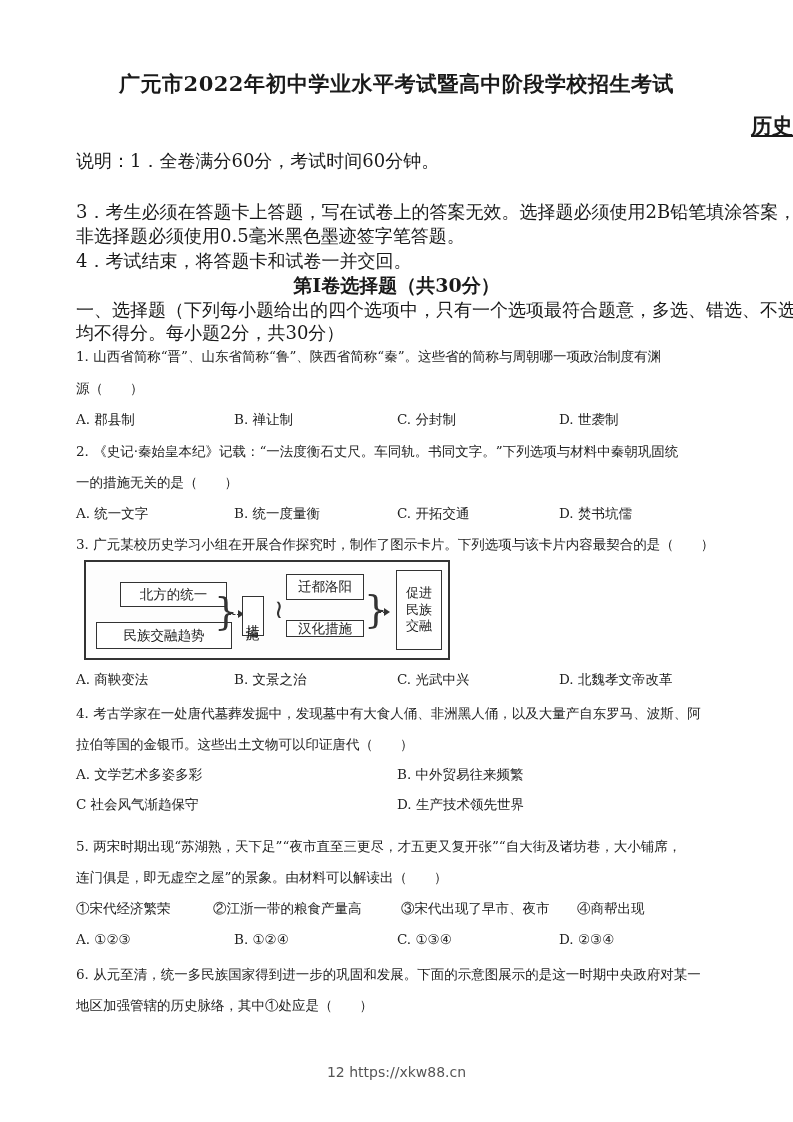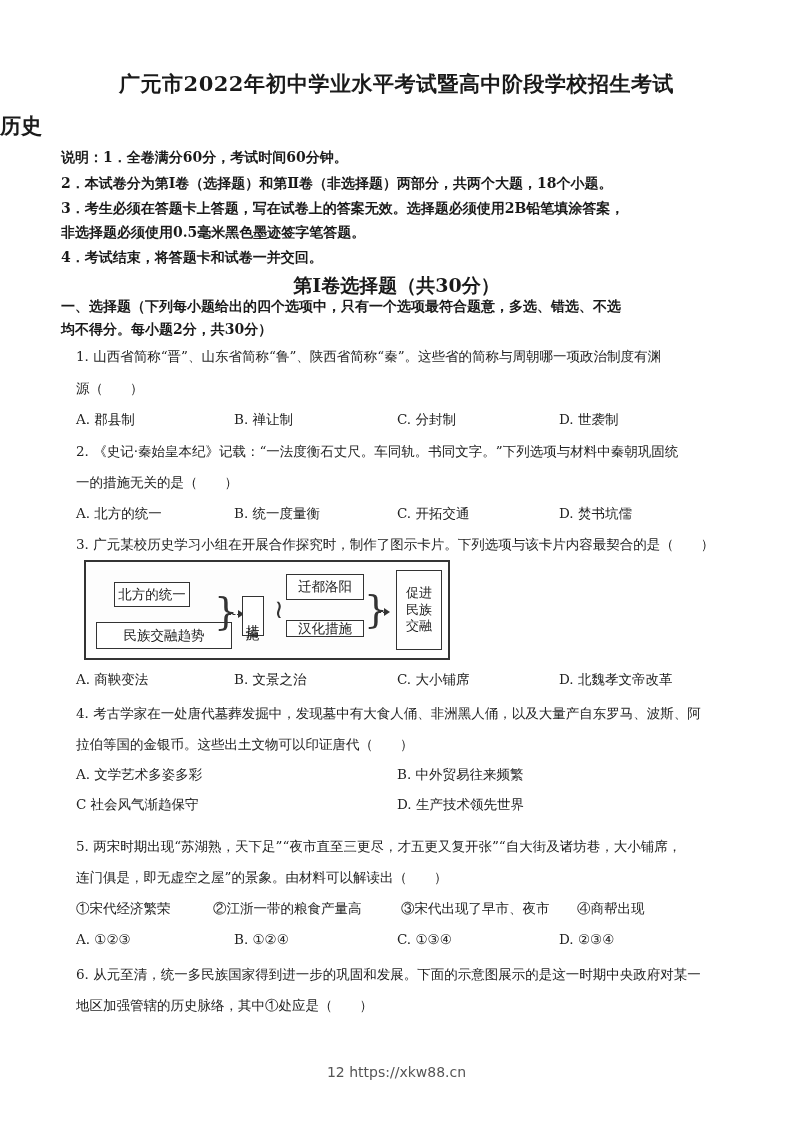--- a/index.html
+++ b/index.html
@@ -2,23 +2,23 @@
 <html><head>
 <meta charset="utf-8">
 <style>
   html, body { margin: 0; padding: 0; background: #ffffff; }
   body { width: 793px; height: 1122px; position: relative; overflow: hidden; color: #1a1a1a; }
   .page { position: absolute; left: 0; top: 0; width: 793px; height: 1122px; }
   .serif { font-family: "DejaVu Serif", "Liberation Serif", serif; }
   .sans { font-family: "DejaVu Sans", "Liberation Sans", sans-serif; }
 
   .title { position: absolute; left: 0; width: 793px; text-align: center; font-weight: bold; font-size: 21px; top: 70px; letter-spacing: 0.5px; }
-  .subject { position: absolute; left: 0; width: 793px; text-align: left; font-weight: bold; font-size: 21px; top: 112px; }
+  .subject { position: absolute; left: 0; width: 793px; text-align: right; font-weight: bold; font-size: 21px; top: 112px; text-decoration: underline; }
 
-  .bold-line { position: absolute; left: 61px; font-weight: bold; font-size: 14px; white-space: nowrap; }
+  .bold-line { position: absolute; left: 76px; font-weight: normal; font-size: 18px; white-space: nowrap; }
   .section-head { position: absolute; left: 0; width: 793px; text-align: center; font-weight: bold; font-size: 19px; }
 
   .q-line { position: absolute; left: 76px; font-size: 13.5px; white-space: nowrap; color: #222; }
   .opt { position: absolute; font-size: 13.5px; white-space: nowrap; color: #222; }
 
   
   .diagram { position: absolute; left: 84px; top: 560px; width: 366px; height: 100px; border: 2px solid #333; box-sizing: border-box; background: #fdfdfd; }
   .dbox { position: absolute; border: 1.6px solid #333; box-sizing: border-box; background: #fff; font-size: 13.5px; display: flex; align-items: center; justify-content: center; text-align: center; color: #222; }
   .dbox.vertical { writing-mode: vertical-rl; letter-spacing: 2px; }
   .brace { position: absolute; font-size: 38px; line-height: 1; color: #333; font-family: "DejaVu Serif", serif; }
@@ -29,67 +29,66 @@
 </style>
 </head>
 <body>
 
 <div class="page serif">
 
   <div class="title">广元市2022年初中学业水平考试暨高中阶段学校招生考试</div>
   <div class="subject">历史</div>
 
   <div class="bold-line" style="top:149px;">说明：1．全卷满分60分，考试时间60分钟。</div>
-  <div class="bold-line" style="top:175px;">2．本试卷分为第Ⅰ卷（选择题）和第Ⅱ卷（非选择题）两部分，共两个大题，18个小题。</div>
   <div class="bold-line" style="top:200px;">3．考生必须在答题卡上答题，写在试卷上的答案无效。选择题必须使用2B铅笔填涂答案，</div>
   <div class="bold-line" style="top:224px;">非选择题必须使用0.5毫米黑色墨迹签字笔答题。</div>
   <div class="bold-line" style="top:249px;">4．考试结束，将答题卡和试卷一并交回。</div>
 
   <div class="section-head" style="top:273px;">第Ⅰ卷选择题（共30分）</div>
   <div class="bold-line" style="top:298px;">一、选择题（下列每小题给出的四个选项中，只有一个选项最符合题意，多选、错选、不选</div>
   <div class="bold-line" style="top:321px;">均不得分。每小题2分，共30分）</div>
 
   <div>
     <div class="q-line" style="top:348px;">1. 山西省简称“晋”、山东省简称“鲁”、陕西省简称“秦”。这些省的简称与周朝哪一项政治制度有渊</div>
     <div class="q-line" style="top:380px;">源（　　）</div>
     <div class="opt" style="left:76px; top:411px;">A. 郡县制</div>
     <div class="opt" style="left:234px; top:411px;">B. 禅让制</div>
     <div class="opt" style="left:397px; top:411px;">C. 分封制</div>
     <div class="opt" style="left:559px; top:411px;">D. 世袭制</div>
   </div>
 
   <div>
     <div class="q-line" style="top:443px;">2. 《史记·秦始皇本纪》记载：“一法度衡石丈尺。车同轨。书同文字。”下列选项与材料中秦朝巩固统</div>
     <div class="q-line" style="top:474px;">一的措施无关的是（　　）</div>
-    <div class="opt" style="left:76px; top:505px;">A. 北方的统一</div>
+    <div class="opt" style="left:76px; top:505px;">A. 统一文字</div>
     <div class="opt" style="left:234px; top:505px;text-align:center;">B. 统一度量衡</div>
     <div class="opt" style="left:397px; top:505px;">C. 开拓交通</div>
     <div class="opt" style="left:559px; top:505px;">D. 焚书坑儒</div>
   </div>
 
   <div>
     <div class="q-line" style="top:536px;">3. 广元某校历史学习小组在开展合作探究时，制作了图示卡片。下列选项与该卡片内容最契合的是（　　）</div>
 
     <div class="diagram">
-      <div class="dbox" style="left:28px; top:20px; width:76px; height:25px;">北方的统一</div>
+      <div class="dbox" style="left:34px; top:20px; width:107px; height:25px;">北方的统一</div>
       <div class="dbox" style="left:10px; top:60px; width:136px; height:27px;">民族交融趋势</div>
       <span class="brace" style="left:128px; top:30px;">}</span>
       <div class="arrow" style="left:142px; top:52px; width:12px;"></div>
       <div class="dbox vertical" style="left:156px; top:34px; width:22px; height:40px;">措施</div>
       <span class="sans" style="position:absolute; left:188px; top:32px; font-size:26px; color:#333;">≀</span>
       <div class="dbox" style="left:200px; top:12px; width:78px; height:26px;">迁都洛阳</div>
       <div class="dbox" style="left:200px; top:58px; width:78px; height:17px;">汉化措施</div>
       <span class="brace" style="left:278px; top:28px;">}</span>
       <div class="arrow" style="left:292px; top:50px; width:8px;"></div>
       <div class="dbox" style="left:310px; top:8px; width:46px; height:80px; font-size:13px; line-height:1.3; padding:2px 4px;">促进民族交融</div>
     </div>
 
     <div class="opt" style="left:76px; top:671px;">A. 商鞅变法</div>
     <div class="opt" style="left:234px; top:671px;">B. 文景之治</div>
-    <div class="opt" style="left:397px; top:671px;">C. 大小铺席</div>
+    <div class="opt" style="left:397px; top:671px;">C. 光武中兴</div>
     <div class="opt" style="left:559px; top:671px;">D. 北魏孝文帝改革</div>
   </div>
 
   <div>
     <div class="q-line" style="top:705px;">4. 考古学家在一处唐代墓葬发掘中，发现墓中有大食人俑、非洲黑人俑，以及大量产自东罗马、波斯、阿</div>
     <div class="q-line" style="top:736px;">拉伯等国的金银币。这些出土文物可以印证唐代（　　）</div>
     <div class="opt" style="left:76px; top:766px;">A. 文学艺术多姿多彩</div>
     <div class="opt" style="left:397px; top:766px;">B. 中外贸易往来频繁</div>
     <div class="opt" style="left:76px; top:796px;">C  社会风气渐趋保守</div>
     <div class="opt" style="left:397px; top:796px;">D. 生产技术领先世界</div>

